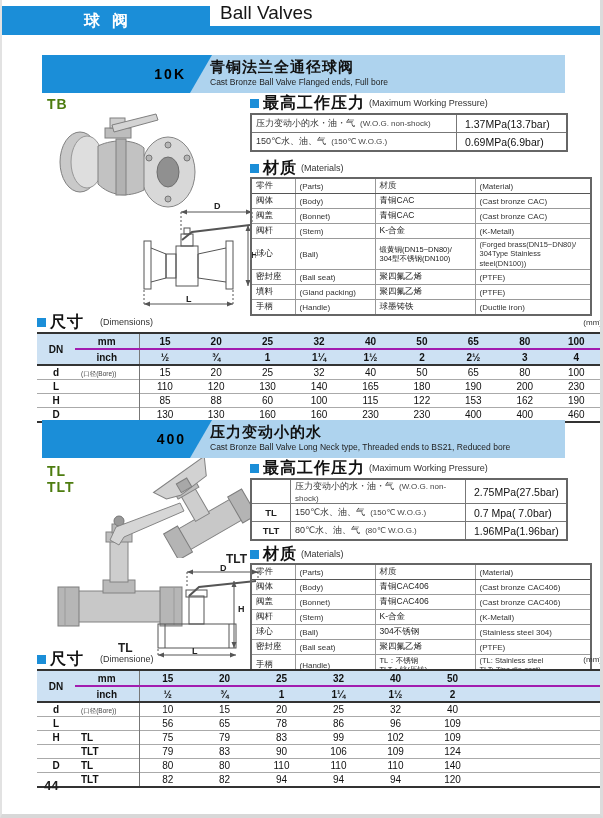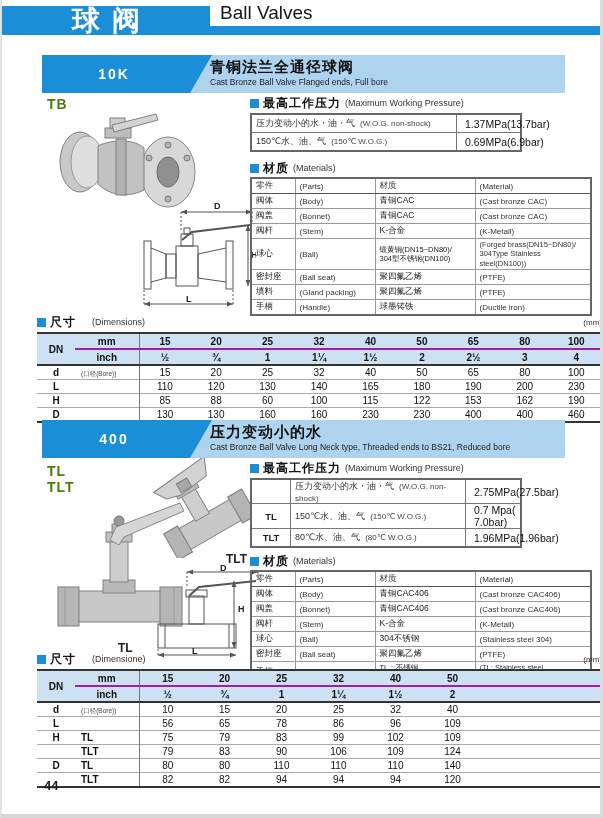--- a/index.html
+++ b/index.html
@@ -2,43 +2,43 @@
 <html><head>
 <meta charset="utf-8">
 <style>
   html,body{margin:0;padding:0}
   body{width:603px;height:818px;position:relative;background:#fff;overflow:hidden;
        font-family:"Liberation Sans","DejaVu Sans",sans-serif;box-sizing:border-box;
        border-left:2px solid #e2e2e2;border-right:3px solid #dcdcdc;border-bottom:4px solid #d8d8d8;}
   .abs{position:absolute}
   
   #hdr-bar{left:0;top:6px;width:603px;height:29px;background:#1b8ed8}
-  #hdr-cn{left:0;top:6px;width:208px;height:29px;color:#fff;font-size:28px;font-weight:bold;
+  #hdr-cn{left:0;top:6px;width:208px;height:29px;color:#fff;font-size:16px;font-weight:bold;
           letter-spacing:12px;text-align:center;line-height:29px;text-indent:12px}
   #hdr-tab{left:208px;top:0;width:395px;height:26px;background:#fff}
   #hdr-en{padding-left:10px;font-size:19px;color:#151515;line-height:26px}
   
   .banner{left:40px;width:523px;height:38px;background:#aed3ee}
   .badge{position:absolute;left:0;top:0;width:170px;height:38px;background:#1b8ed8;
          clip-path:polygon(0 0,100% 0,calc(100% - 22px) 100%,0 100%);
-         color:#ffffff;font-size:14px;font-weight:bold;text-align:center;line-height:38px;
+         color:#000000;font-size:14px;font-weight:bold;text-align:right;line-height:38px;
          letter-spacing:2px;padding-right:26px;box-sizing:border-box}
   .bt{position:absolute;left:168px;top:3px}
   .bt-cn{font-size:15px;font-weight:bold;color:#111;letter-spacing:1px;line-height:18px}
   .bt-en{font-size:8.5px;color:#222;margin-top:1px}
   
   .hd{display:flex;align-items:center;height:14px}
   .sq{width:9px;height:9px;background:#1b8ed8;margin-right:4px;flex:none}
-  .hd-cn{font-size:12px;font-weight:bold;color:#111;letter-spacing:1px}
+  .hd-cn{font-size:16px;font-weight:bold;color:#111;letter-spacing:1px}
   .hd-en{font-size:9px;color:#333;margin-left:4px}
   .hd-en.gap{margin-left:16px}
   .unit{margin-left:auto;font-size:8px;color:#333}
   .mt{margin-top:9px}
   
-  .ptab{border-collapse:collapse;width:272px;margin-top:3px;table-layout:fixed;border:2px solid #666}
+  .ptab{border-collapse:collapse;width:318px;margin-top:3px;table-layout:fixed;border:2px solid #666}
   .ptab td{border:1px solid #777;font-size:9px;color:#222;padding:0 4px;height:17px;vertical-align:middle}
   .ptab td.m{width:30px;text-align:center;font-weight:bold;font-size:9.5px}
   .ptab td.cond{width:196px}
   .pcn{font-size:9px;color:#333}
   .pen{font-size:8px;color:#444;margin-left:5px}
   .ptab td.val{font-size:10.5px;color:#111;padding-left:8px}
   
   .mtab{border-collapse:collapse;width:342px;margin-top:2px;table-layout:fixed;border:2px solid #666}
   .mtab td{border:1px solid #999;font-size:8.5px;color:#222;padding:1px 4px;height:12px;vertical-align:middle}
   .mtab.compact td{height:11px}

